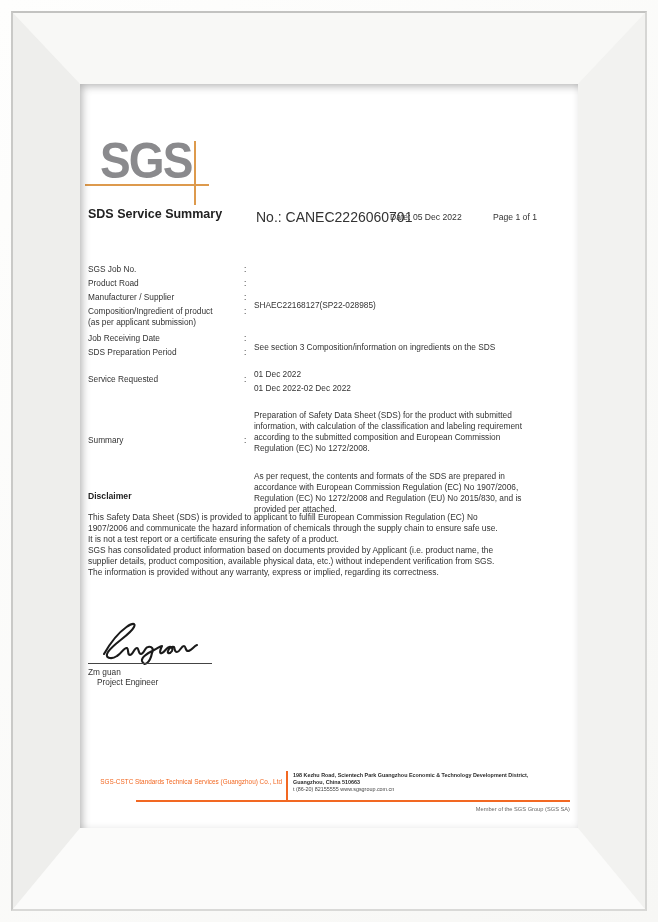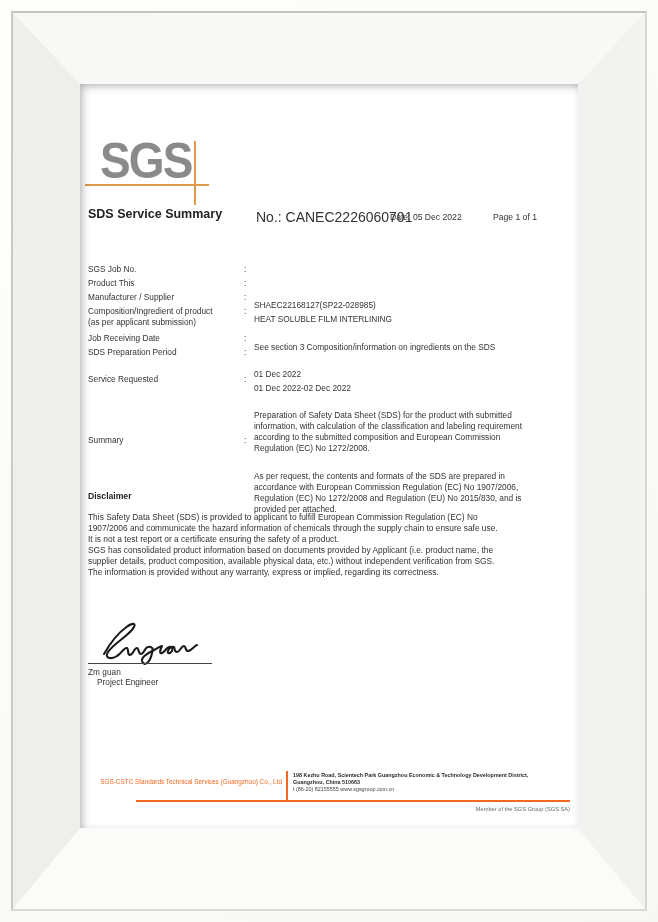--- a/index.html
+++ b/index.html
@@ -78,23 +78,22 @@
     <div class="hdr-no">No.: CANEC2226060701</div>
     <div class="hdr-date">Date: 05 Dec 2022</div>
     <div class="hdr-page">Page 1 of 1</div>
 
     <div class="row" style="top:180px">
       <div class="lbl">SGS Job No.</div>
       <div class="colon">:</div>
       <div class="val">SHAEC22168127(SP22-028985)</div>
     </div>
     <div class="row" style="top:194px">
-      <div class="lbl">Product This</div>
+      <div class="lbl">Product Road</div>
       <div class="colon">:</div>
-      <div class="val">HEAT SOLUBLE FILM INTERLINING</div>
     </div>
     <div class="row" style="top:208px">
       <div class="lbl">Manufacturer / Supplier</div>
       <div class="colon">:</div>
     </div>
     <div class="row" style="top:222px">
       <div class="lbl">Composition/Ingredient of product
 (as per applicant submission)</div>
       <div class="colon">:</div>
       <div class="val"><span>See </span><span class="it">section 3 Composition/information on ingredients</span><span> on the SDS</span></div>

